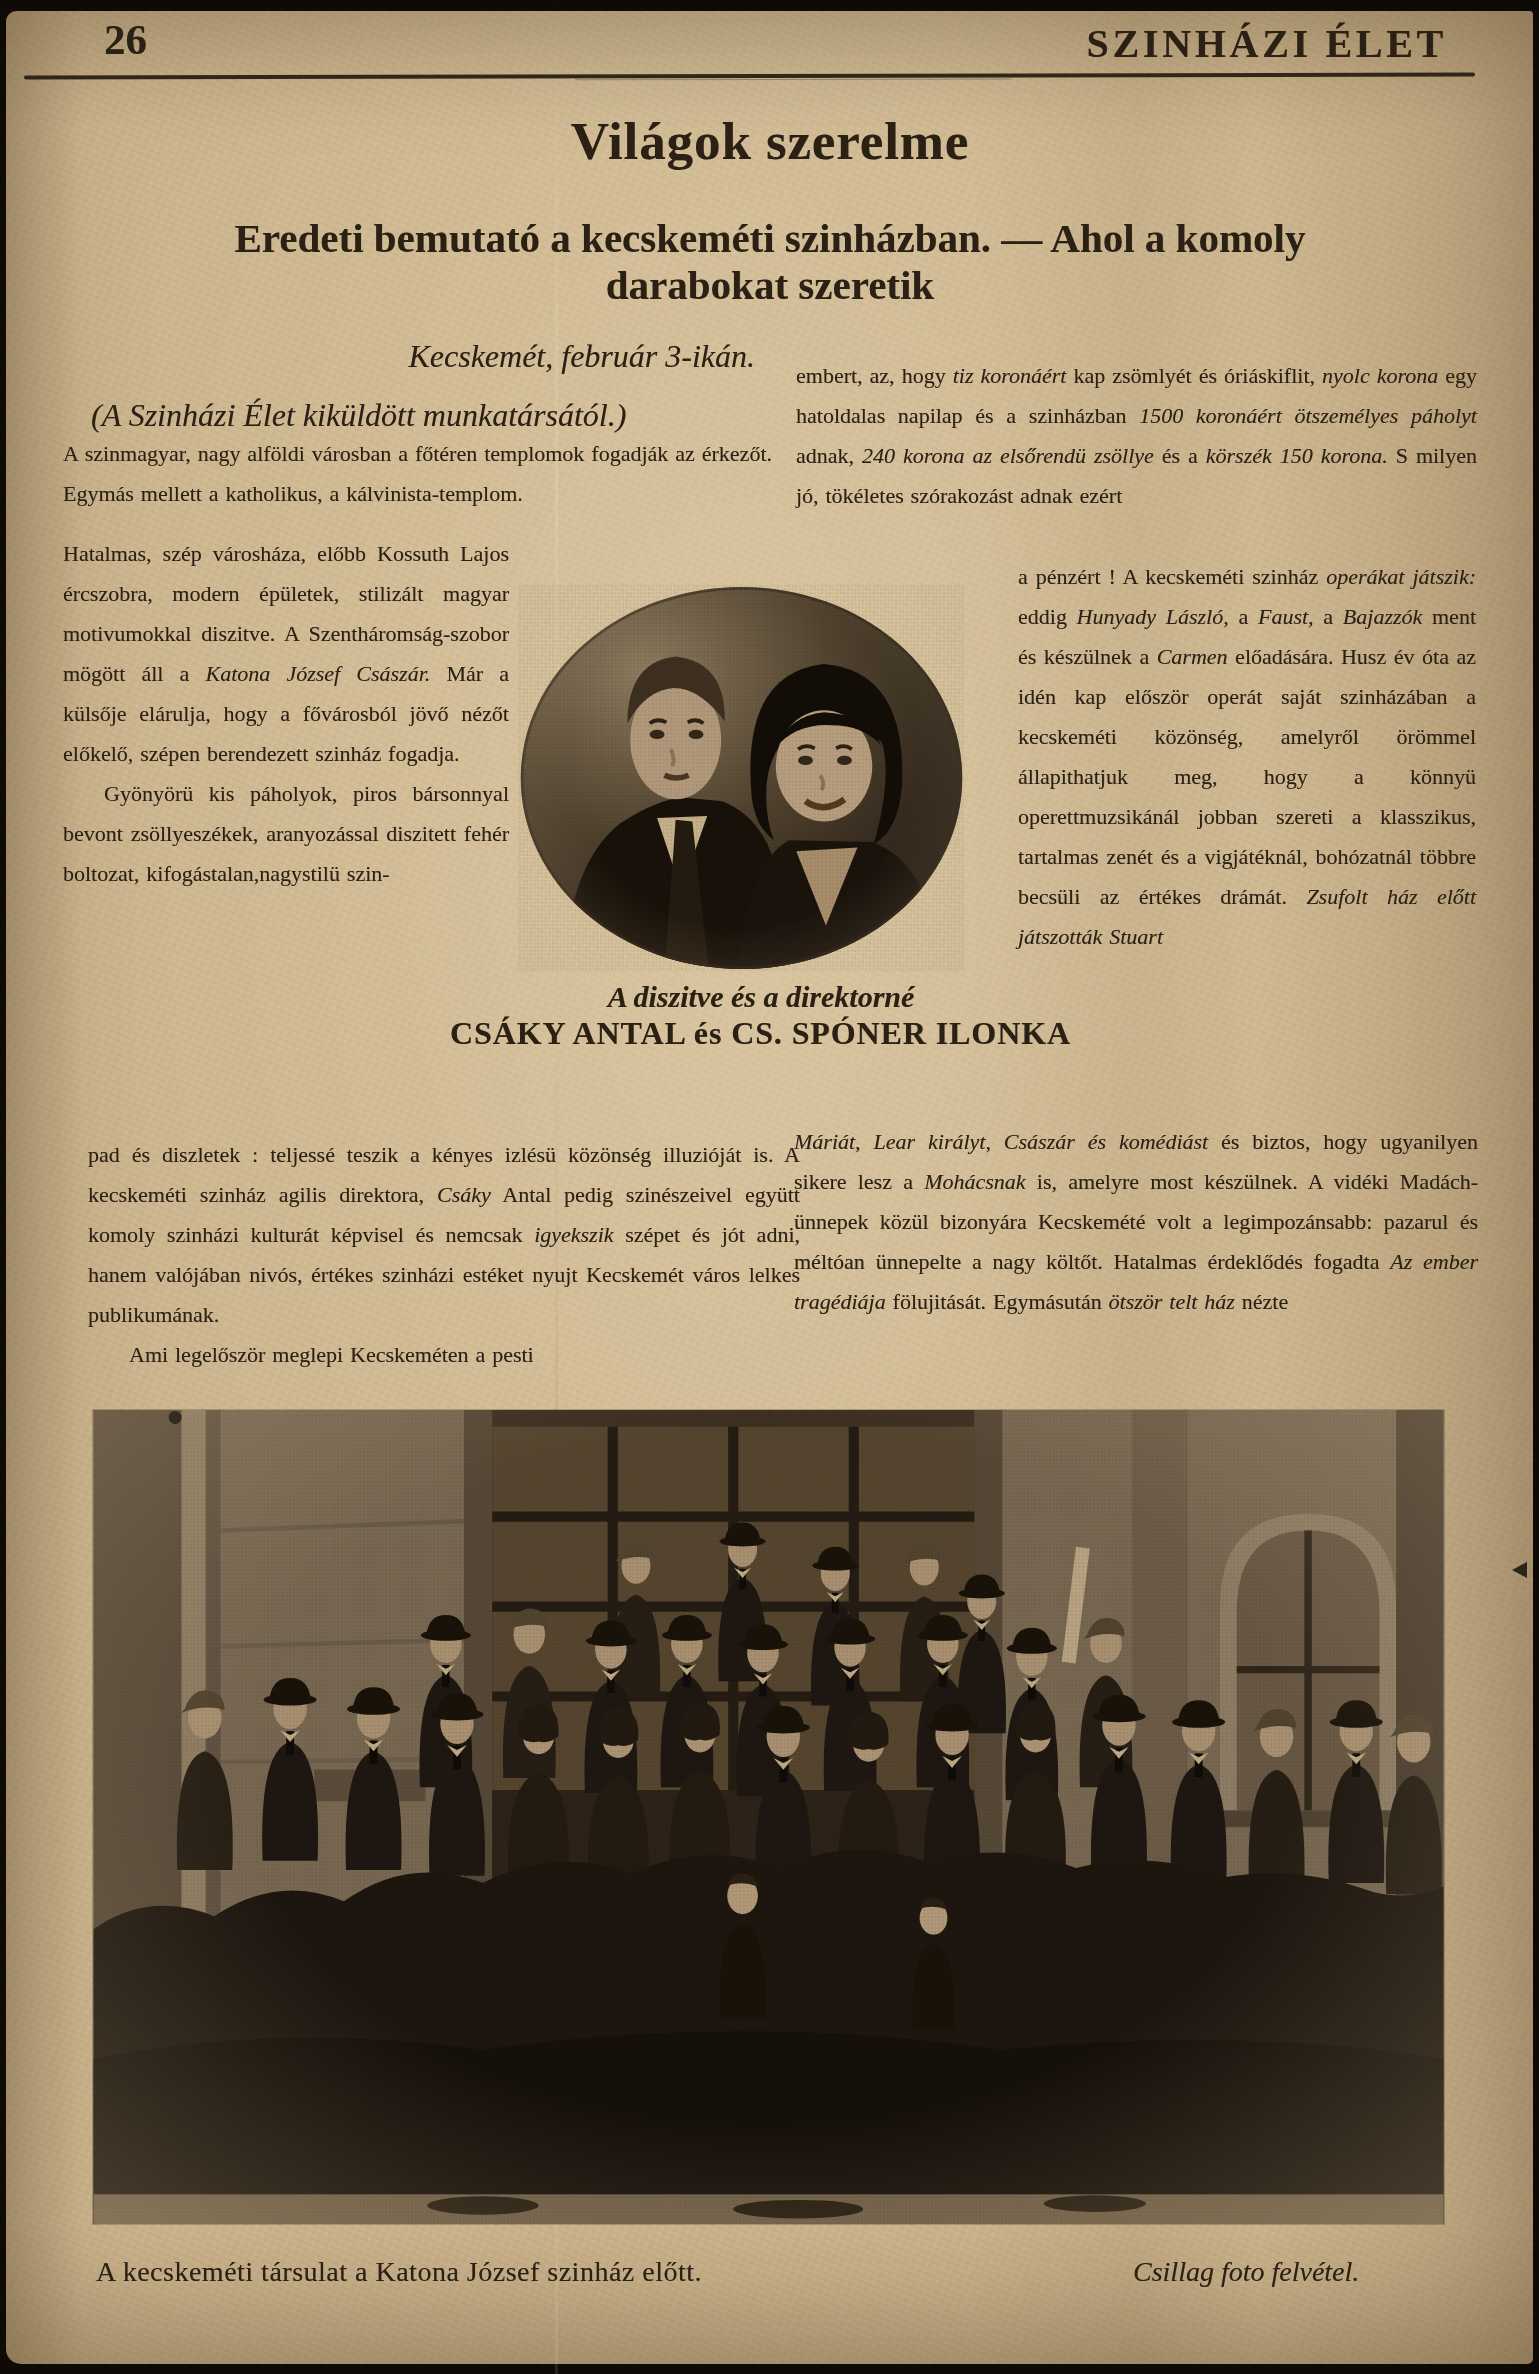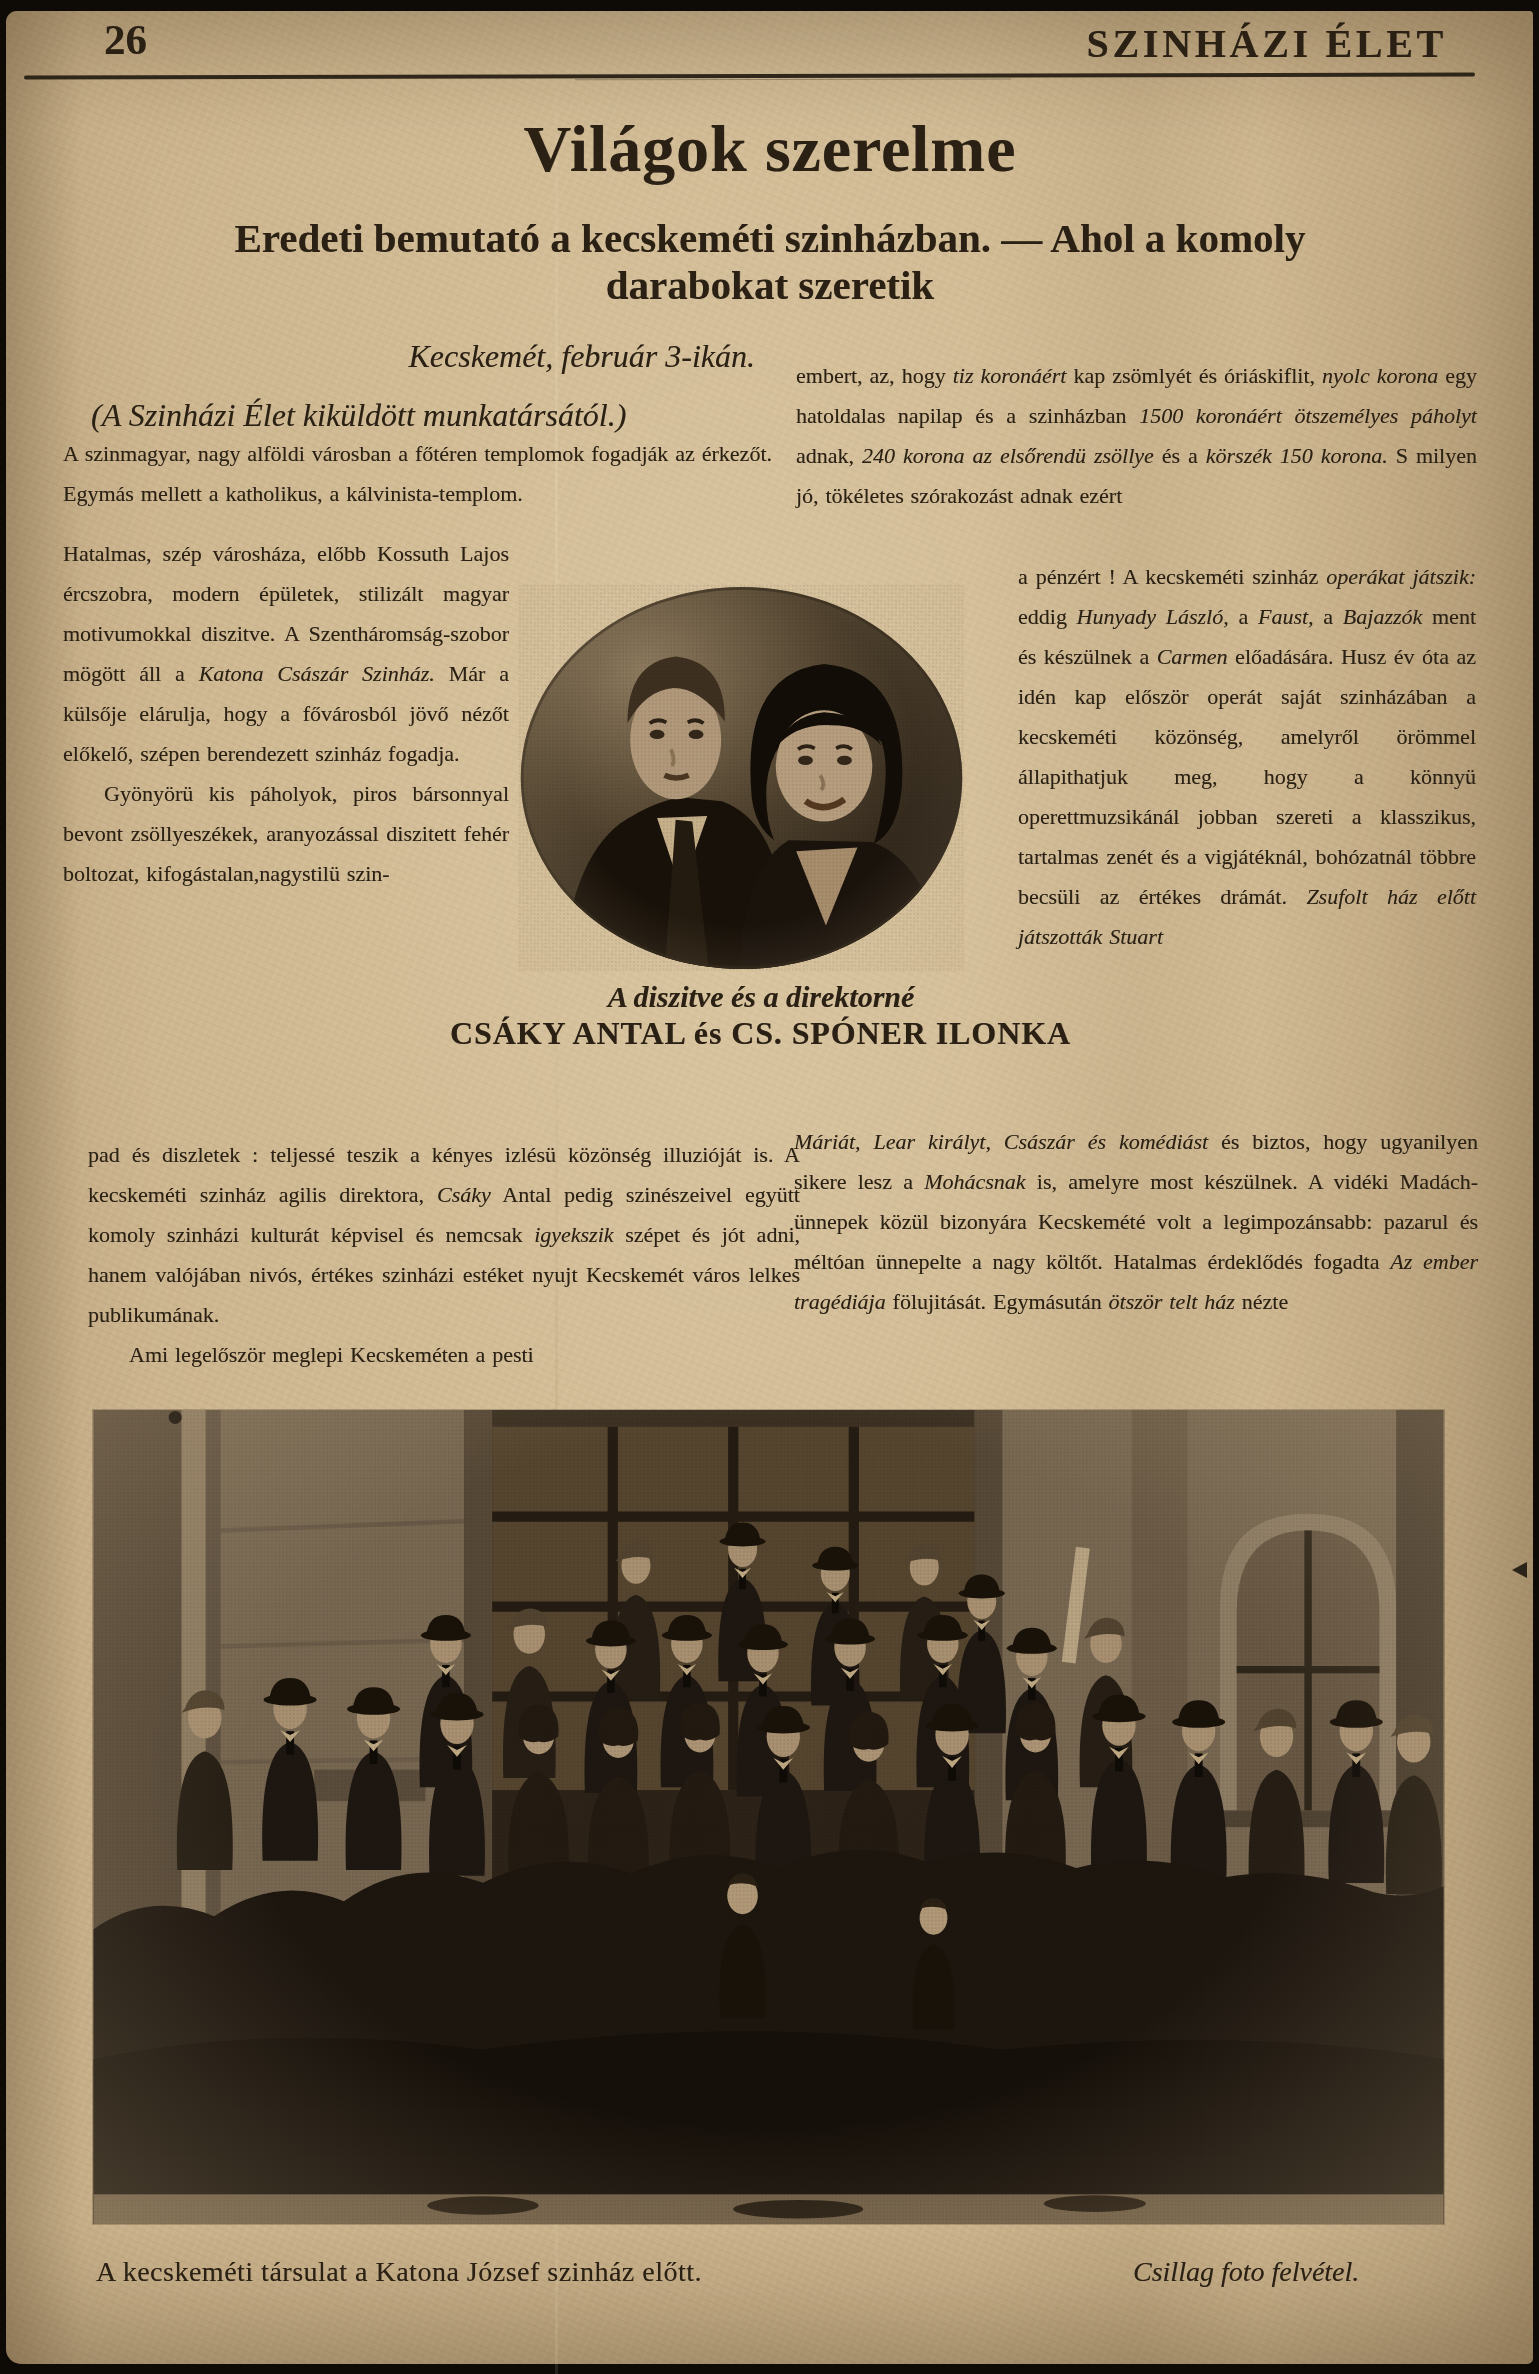--- a/index.html
+++ b/index.html
@@ -30,21 +30,21 @@
     word-spacing:1.4px;
   }
   .body-block p{margin:0;}
   .body-block p.ind{text-indent:41px;}
   .it{font-style:italic;}
   #page-number{left:104px;top:15px;font-size:43px;font-weight:bold;}
   #masthead{top:20.4px;right:109px;font-size:40px;font-weight:bold;letter-spacing:3.7px;}
   .header-rule{left:24px;top:74px;width:1451px;height:3.7px;background:#241c12;
     transform:rotate(-0.12deg);border-radius:1.9px;opacity:0.92;}
   .header-rule:after{content:"";position:absolute;left:38%;top:4.6px;width:30%;height:1.9px;background:rgba(36,28,18,0.35);}
-  #title{left:0;top:111px;width:1540px;text-align:center;font-size:66px;font-weight:bold;letter-spacing:0.9px;}
+  #title{left:0;top:111px;width:1540px;text-align:center;font-size:53px;font-weight:bold;letter-spacing:0.9px;}
   #subtitle{left:130px;top:215px;width:1280px;text-align:center;font-size:41px;font-weight:bold;line-height:47px;}
   #dateline{left:65px;top:338px;width:690px;text-align:right;font-size:32px;font-style:italic;}
   #byline{left:91px;top:397px;width:690px;font-size:32px;font-style:italic;}
   #left-p1{left:63px;top:434px;width:709px;}
   #left-narrow{left:63px;top:534px;width:446px;}
   #left-cont{left:63px;top:1135px;width:712px;margin-left:25px;}
   #right-p1{left:796px;top:356px;width:681px;}
   #right-narrow{left:1018px;top:557px;width:458px;}
   #right-cont{left:794px;top:1122px;width:684px;}
   #oval-photo{left:518px;top:584px;width:447px;height:388px;}
@@ -85,21 +85,21 @@
   </div>
 
   <div class="abs ink" id="dateline">Kecskemét, február 3-ikán.</div>
   <div class="abs ink" id="byline">(A Szinházi Élet kiküldött munkatársától.)</div>
 
   <div class="abs body-block" id="left-p1">
     <p>A szinmagyar, nagy alföldi városban a főtéren templomok fogadják az érkezőt. Egymás mellett a katholikus, a kálvinista-templom.</p>
   </div>
 
   <div class="abs body-block" id="left-narrow">
-    <p><span>Hatalmas, szép városháza, előbb Kossuth Lajos ércszobra, modern épületek, stilizált magyar motivumokkal diszitve. A Szentháromság-szobor mögött áll a </span><span class="it">Katona Császár Szinház.</span><span> Már a külsője elárulja, hogy a fővárosból jövő nézőt előkelő, szépen berendezett szinház fogadja.</span></p>
+    <p><span>Hatalmas, szép városháza, előbb Kossuth Lajos ércszobra, modern épületek, stilizált magyar motivumokkal diszitve. A Szentháromság-szobor mögött áll a </span><span class="it">Katona József Császár.</span><span> Már a külsője elárulja, hogy a fővárosból jövő nézőt előkelő, szépen berendezett szinház fogadja.</span></p>
     <p class="ind">Gyönyörü kis páholyok, piros bársonnyal bevont zsöllyeszékek, aranyozással diszitett fehér boltozat, kifogástalan,nagystilü szin-</p>
   </div>
 
   <div class="abs body-block" id="left-cont">
     <p><span>pad és diszletek : teljessé teszik a kényes izlésü közönség illuzióját is. A kecskeméti szinház agilis direktora, </span><span class="it">Csáky</span><span> Antal pedig szinészeivel együtt komoly szinházi kulturát képvisel és nemcsak </span><span class="it">igyekszik</span><span> szépet és jót adni, hanem valójában nivós, értékes szinházi estéket nyujt Kecskemét város lelkes publikumának.</span></p>
     <p class="ind">Ami legelőször meglepi Kecskeméten a pesti</p>
   </div>
 
   <div class="abs body-block" id="right-p1">
     <p><span>embert, az, hogy </span><span class="it">tiz koronáért</span><span> kap zsömlyét és óriáskiflit, </span><span class="it">nyolc korona</span><span> egy hatoldalas napilap és a szinházban </span><span class="it">1500 koronáért ötszemélyes páholyt</span><span> adnak, </span><span class="it">240 korona az elsőrendü zsöllye</span><span> és a </span><span class="it">körszék 150 korona.</span><span> S milyen jó, tökéletes szórakozást adnak ezért</span></p>

